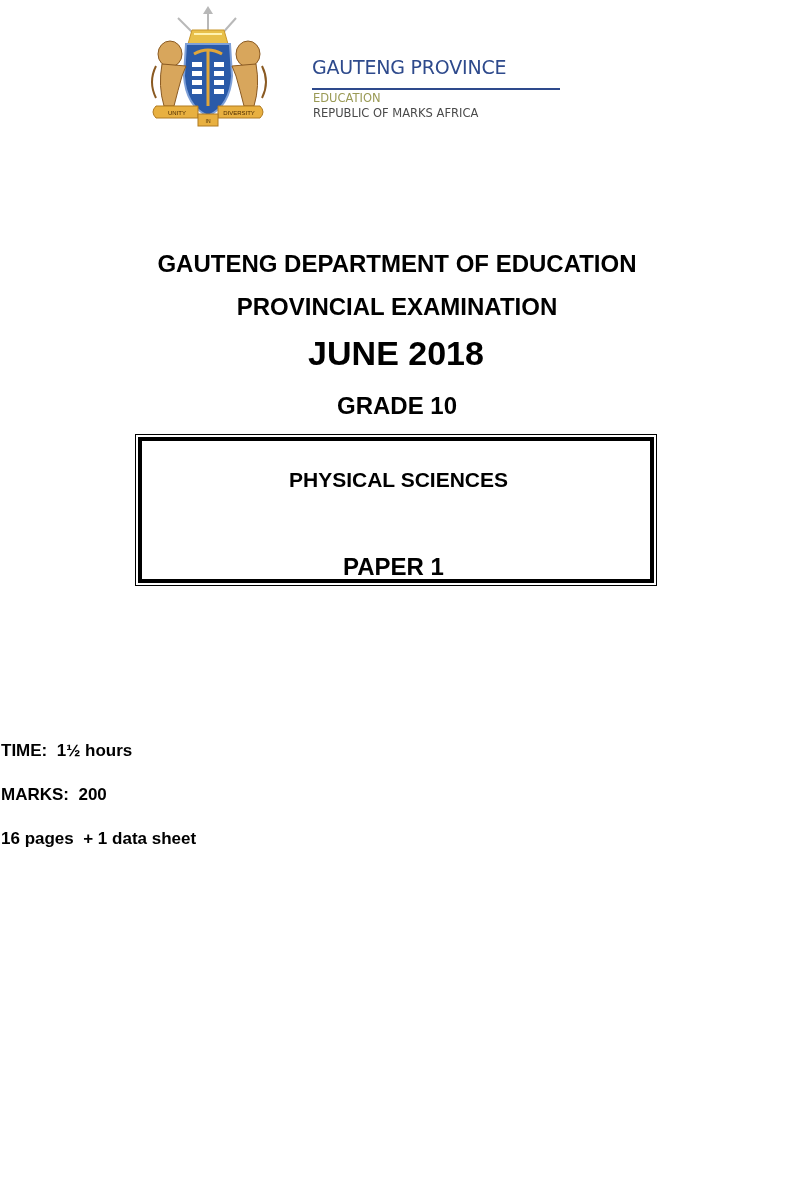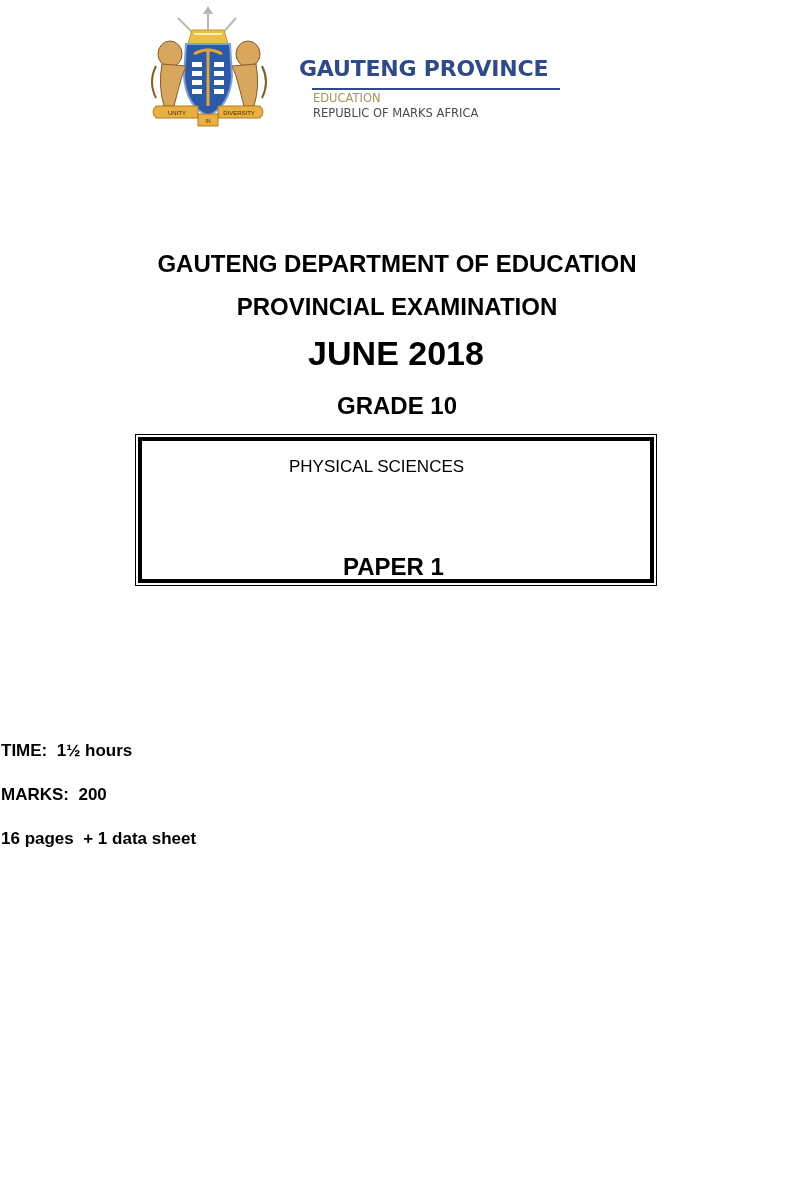--- a/index.html
+++ b/index.html
@@ -1,30 +1,30 @@
 <!DOCTYPE html>
 <html><head>
 <meta charset="utf-8">
 <style>
   html, body { margin:0; padding:0; background:#ffffff; }
   body { width:800px; height:1193px; position:relative; overflow:hidden; font-family:"Liberation Sans", sans-serif; color:#000; }
   .abs { position:absolute; }
   .crest { left:148px; top:6px; width:158px; height:128px; }
-  .brand-title { left:299px; top:56px; font-family:"DejaVu Sans", sans-serif; font-weight:bold; font-size:22px; letter-spacing:-0.2px; white-space:nowrap; }
+  .brand-title { left:312px; top:56px; font-family:"DejaVu Sans", sans-serif; font-weight:normal; font-size:19px; letter-spacing:-0.2px; white-space:nowrap; }
   .brand-rule { left:312px; top:88px; width:248px; height:2px; }
   .brand-sub1 { left:313px; top:91px; font-family:"DejaVu Sans", sans-serif; font-size:11.5px; white-space:nowrap; }
   .brand-sub2 { left:313px; top:106px; font-family:"DejaVu Sans", sans-serif; font-size:11.5px; white-space:nowrap; }
   .center-line { left:0; width:800px; text-align:center; font-weight:bold; white-space:nowrap; }
   .h-dept { top:250px; font-size:24px; left:-3px; }
   .h-exam { top:293px; font-size:24px; left:-3px; }
   .h-date { top:334px; font-size:34px; left:-4px; }
   .h-grade { top:392px; font-size:24px; left:-3px; }
   .subject-box { left:135px; top:434px; width:520px; height:150px; border:1px solid #000; }
   .subject-inner { position:absolute; left:2px; top:2px; right:2px; bottom:2px; border:4px solid #000; }
-  .subj-name { top:457px; left:289px; font-size:17px; font-weight:normal; white-space:nowrap; }
+  .subj-name { top:468px; left:289px; font-size:21px; font-weight:bold; white-space:nowrap; }
   .subj-paper { top:553px; left:343px; font-size:24px; font-weight:bold; white-space:nowrap;text-align:center; }
   .info { left:1px; font-size:17px; font-weight:bold; white-space:pre;margin-top:33px; }
   .info-time { top:708px; }
   .info-marks { top:752px; }
   .info-pages { top:796px; }
   .pto { left:756px; top:1177px; font-size:10px; font-weight:bold; white-space:nowrap;margin-top:44px; }
 </style>
 </head>
 <body>
 

